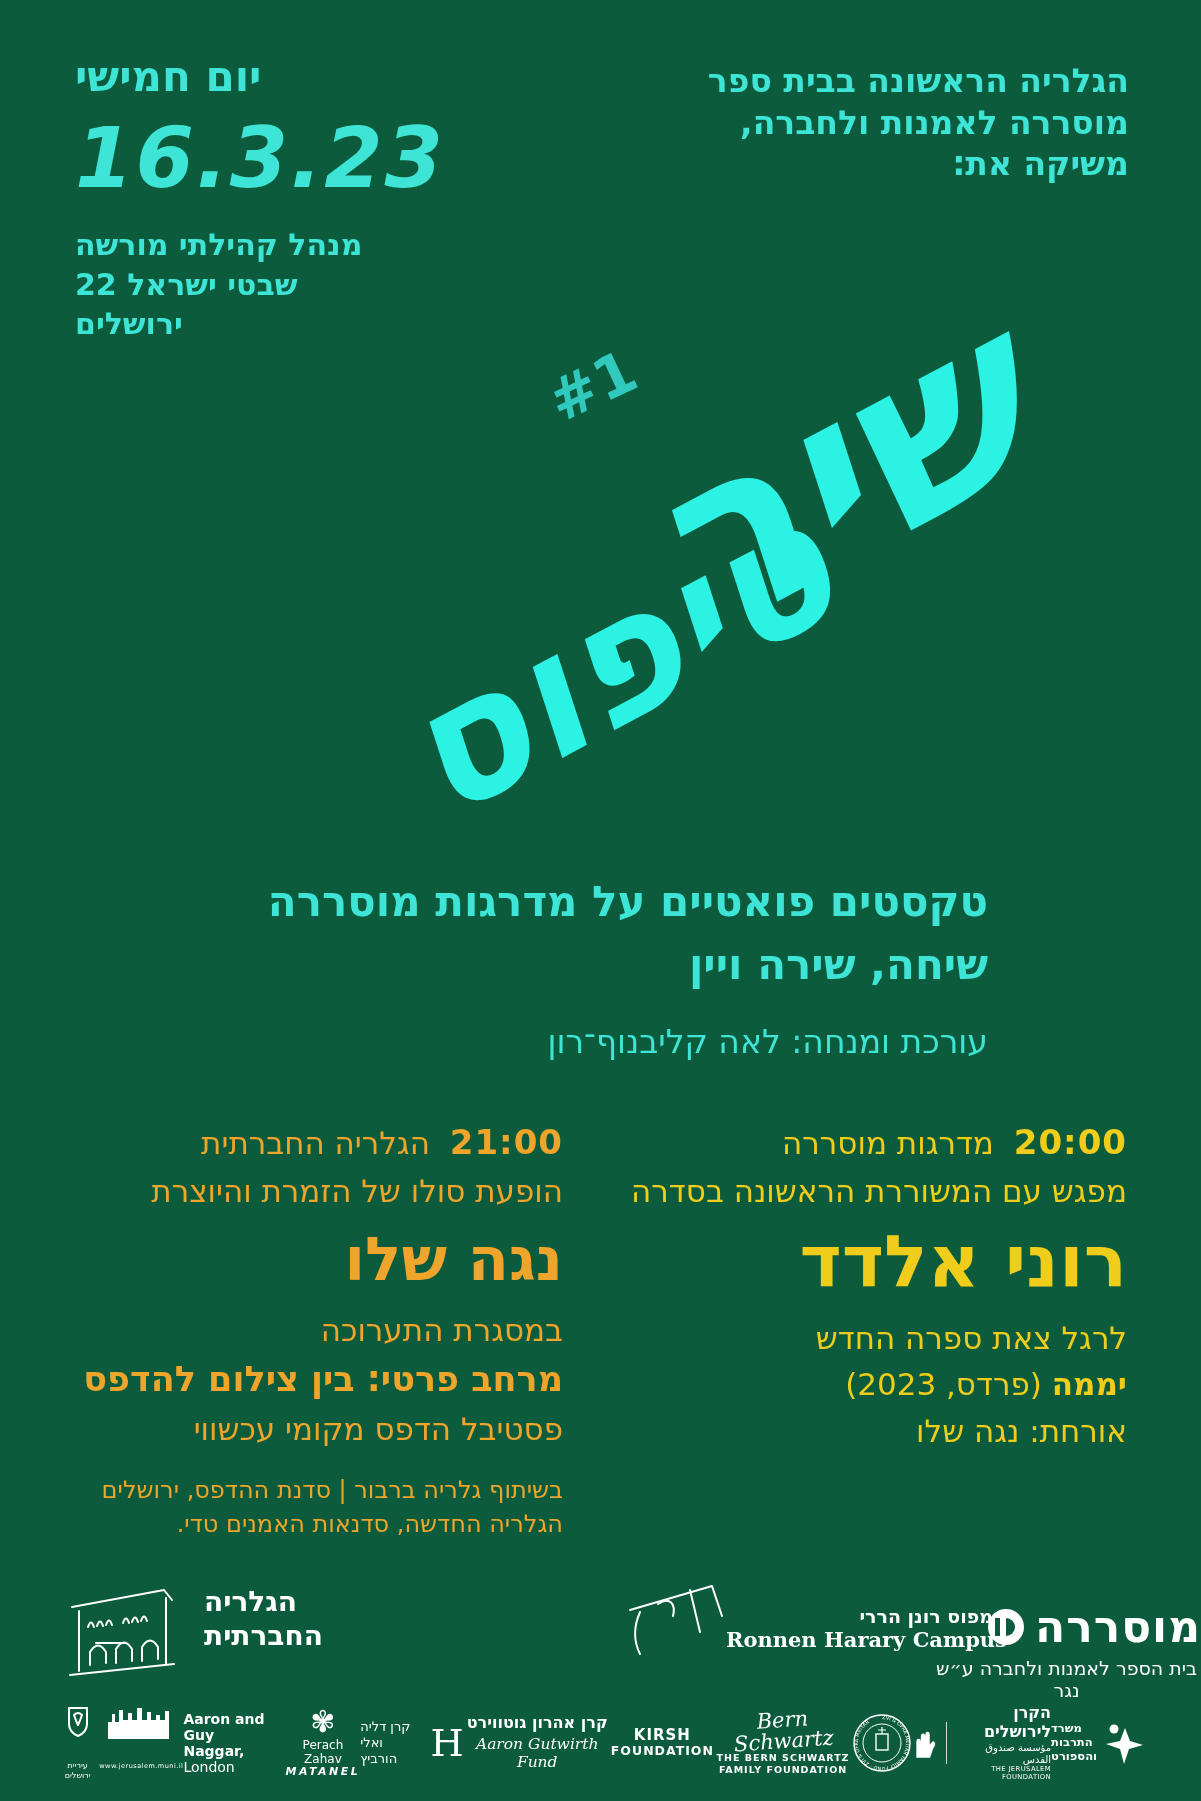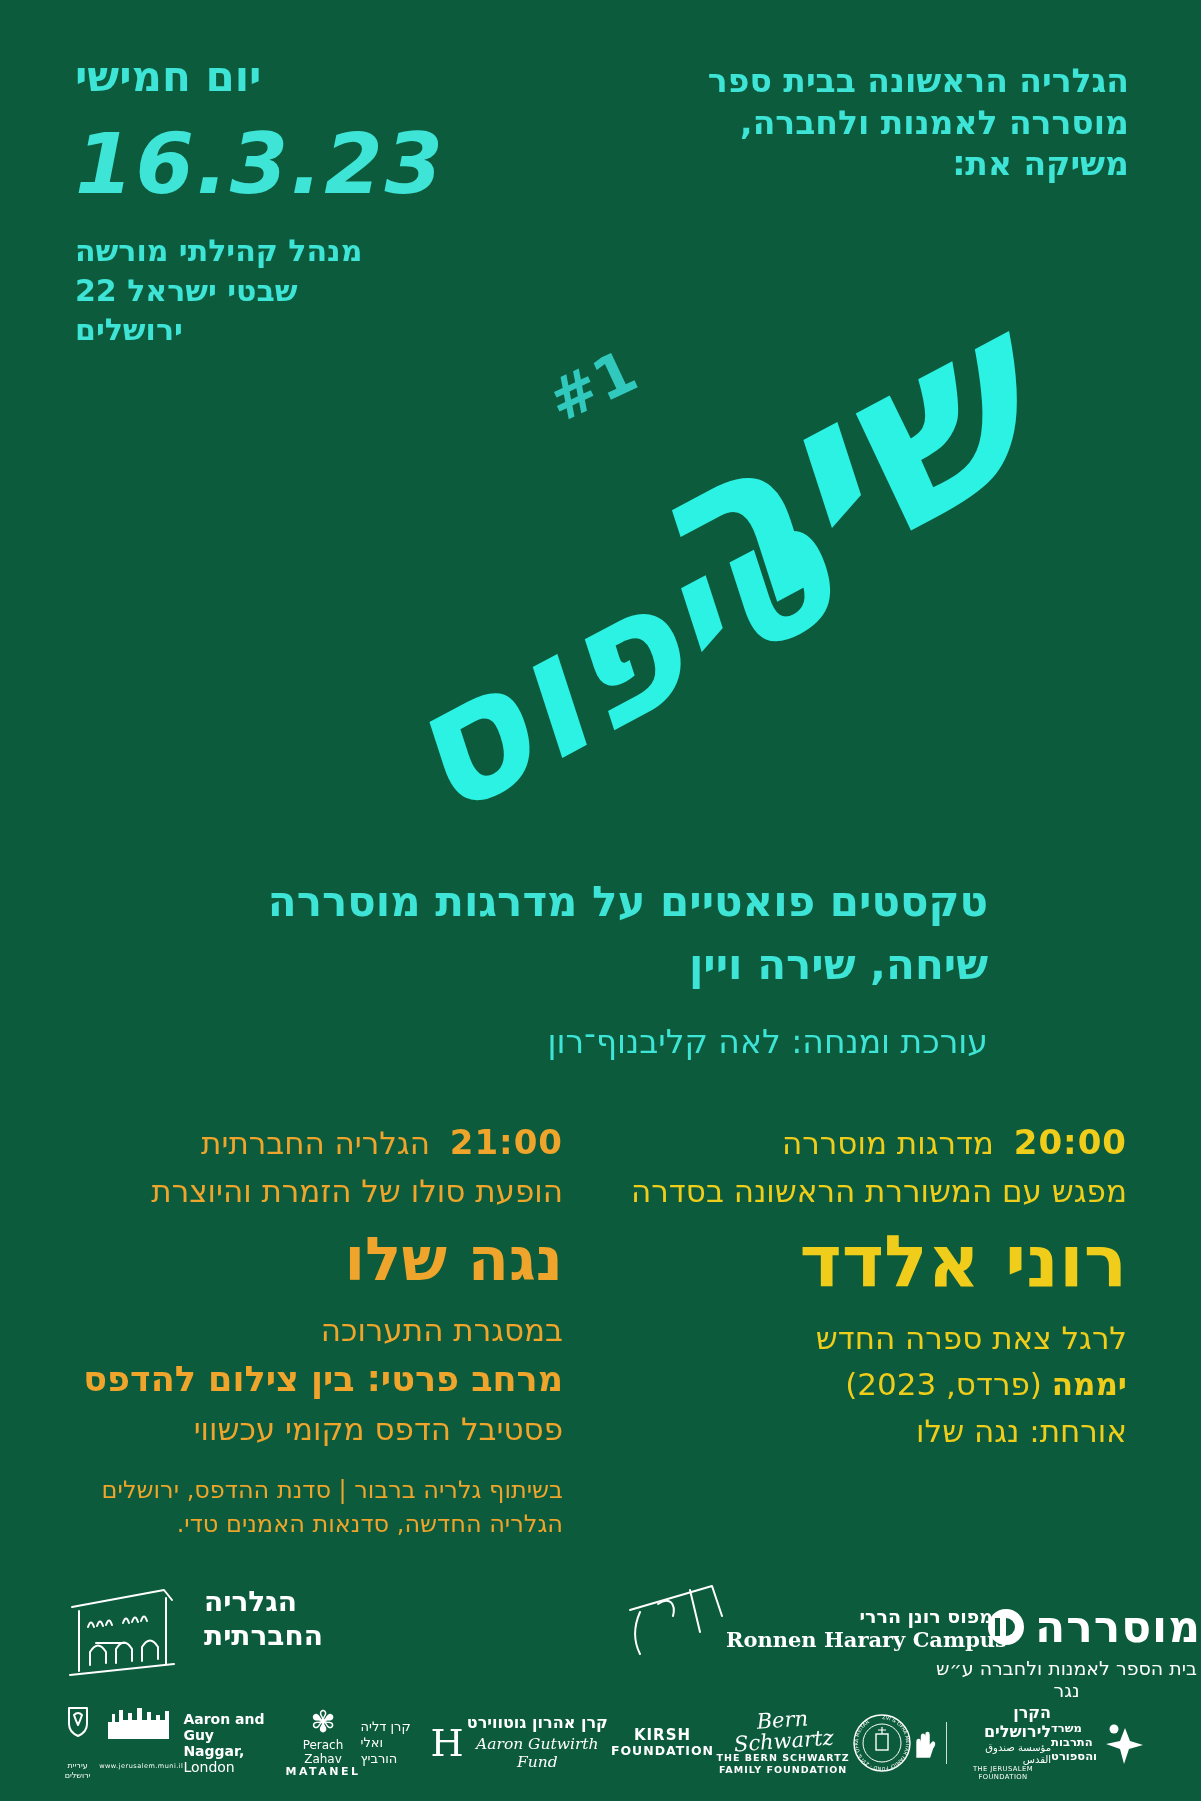--- a/index.html
+++ b/index.html
@@ -15,21 +15,21 @@
   html,body{width:1201px;height:1801px;}
   body{
     position:relative;
     background:var(--bg);
     overflow:hidden;
     font-family:"DejaVu Sans","Liberation Sans",sans-serif;
   }
   
   .hdr-left{position:absolute;left:75px;top:52px;color:var(--cyan);direction:rtl;text-align:left;}
   .weekday{font-size:42px;font-weight:bold;}
-  .date{font-size:84px;font-weight:bold;font-style:italic;letter-spacing:2px;margin-top:14px;direction:ltr;text-align:center;}
+  .date{font-size:84px;font-weight:bold;font-style:italic;letter-spacing:2px;margin-top:8px;direction:ltr;text-align:center;}
   .address{margin-top:18px;font-size:30px;font-weight:bold;line-height:1.32;}
   
   .hdr-right{position:absolute;right:72px;top:60px;color:var(--cyan);direction:rtl;text-align:right;font-size:33px;font-weight:bold;line-height:1.26;}
   
   .title-word{position:absolute;color:var(--title-cyan);font-weight:bold;white-space:nowrap;line-height:1;}
   .title-word1{left:655px;top:350px;font-size:238px;transform:rotate(-28deg) skewX(-10deg);}
   .title-word2{left:400px;top:570px;font-size:172px;transform:rotate(-28deg) skewX(-10deg);}
   .title-hash{position:absolute;left:548px;top:352px;font-size:58px;font-weight:bold;color:var(--hash-cyan);transform:rotate(-25deg);}
   
   .mid{position:absolute;right:213px;top:870px;direction:rtl;text-align:right;color:var(--cyan);}
@@ -64,37 +64,37 @@
   .foot2{position:absolute;left:62px;right:56px;top:1698px;height:90px;display:flex;align-items:center;justify-content:space-between;color:var(--white);}
   .sp{display:flex;flex-direction:column;align-items:center;line-height:1.15;text-align:center;}
   .sp-muni{flex-direction:row;align-items:flex-start;gap:6px;}
   .sp-muni .emb{display:flex;flex-direction:column;align-items:center;gap:21px;}
   .sp-muni .cap{font-size:8px;direction:rtl;margin-top:2px;}
   .sp-muni .url{font-size:6.5px;letter-spacing:0.5px;margin-top:2px;}
   .sp-naggar{align-items:flex-start;text-align:left;font-size:14px;}
   .sp-naggar .b{font-weight:bold;}
   .sp-matanel .fl{font-size:30px;line-height:1;}
   .sp-matanel .l1{font-size:12px;margin-top:2px;}
-  .sp-matanel .l2{font-size:11px;letter-spacing:2.5px;font-weight:bold;}
+  .sp-matanel .l2{font-size:11px;letter-spacing:2.5px;font-weight:bold;font-style:italic;}
   .sp-horvitz{flex-direction:row;align-items:center;gap:8px;}
   .sp-horvitz .txt{direction:rtl;text-align:left;font-size:13px;line-height:1.25;}
   .sp-horvitz .mono{font-family:"DejaVu Serif","Liberation Serif",serif;font-size:38px;line-height:1;}
   .sp-gutwirth .heb{font-size:16px;font-weight:bold;direction:rtl;}
   .sp-gutwirth .eng{font-size:15.5px;font-style:italic;font-family:"DejaVu Serif","Liberation Serif",serif;margin-top:3px;}
   .sp-kirsh{font-weight:bold;letter-spacing:1px;}
   .sp-kirsh .l1{font-size:15px;}
   .sp-kirsh .l2{font-size:12.5px;}
   .sp-bern .sig{font-family:"DejaVu Serif","Liberation Serif",serif;font-style:italic;font-size:21px;transform:rotate(-4deg);line-height:1;}
   .sp-bern .l{font-size:9.5px;font-weight:bold;letter-spacing:1px;margin-top:1px;}
   .sp-jf{flex-direction:row;align-items:center;gap:8px;}
   .sp-jf .divider{width:1px;height:42px;background:rgba(255,255,255,.8);}
   .sp-jf .txt{direction:rtl;text-align:right;}
   .sp-jf .heb{font-size:16px;font-weight:bold;}
   .sp-jf .ar{font-size:10px;margin-top:1px;}
-  .sp-jf .eng{font-size:6.8px;letter-spacing:0.4px;margin-top:1px;direction:ltr;text-align:center;}
+  .sp-jf .eng{font-size:6.8px;letter-spacing:0.4px;margin-top:1px;direction:ltr;}
   .sp-min{flex-direction:row;align-items:center;gap:6px;}
   .sp-min .txt{direction:rtl;text-align:left;font-size:11.5px;font-weight:bold;line-height:1.2;}
   svg{display:block;}
   .stroke{fill:none;stroke:#fff;stroke-width:2;stroke-linecap:round;stroke-linejoin:round;}
 </style>
 </head>
 <body>
 
 <div class="hdr-left">
   <div class="weekday">יום חמישי</div>

